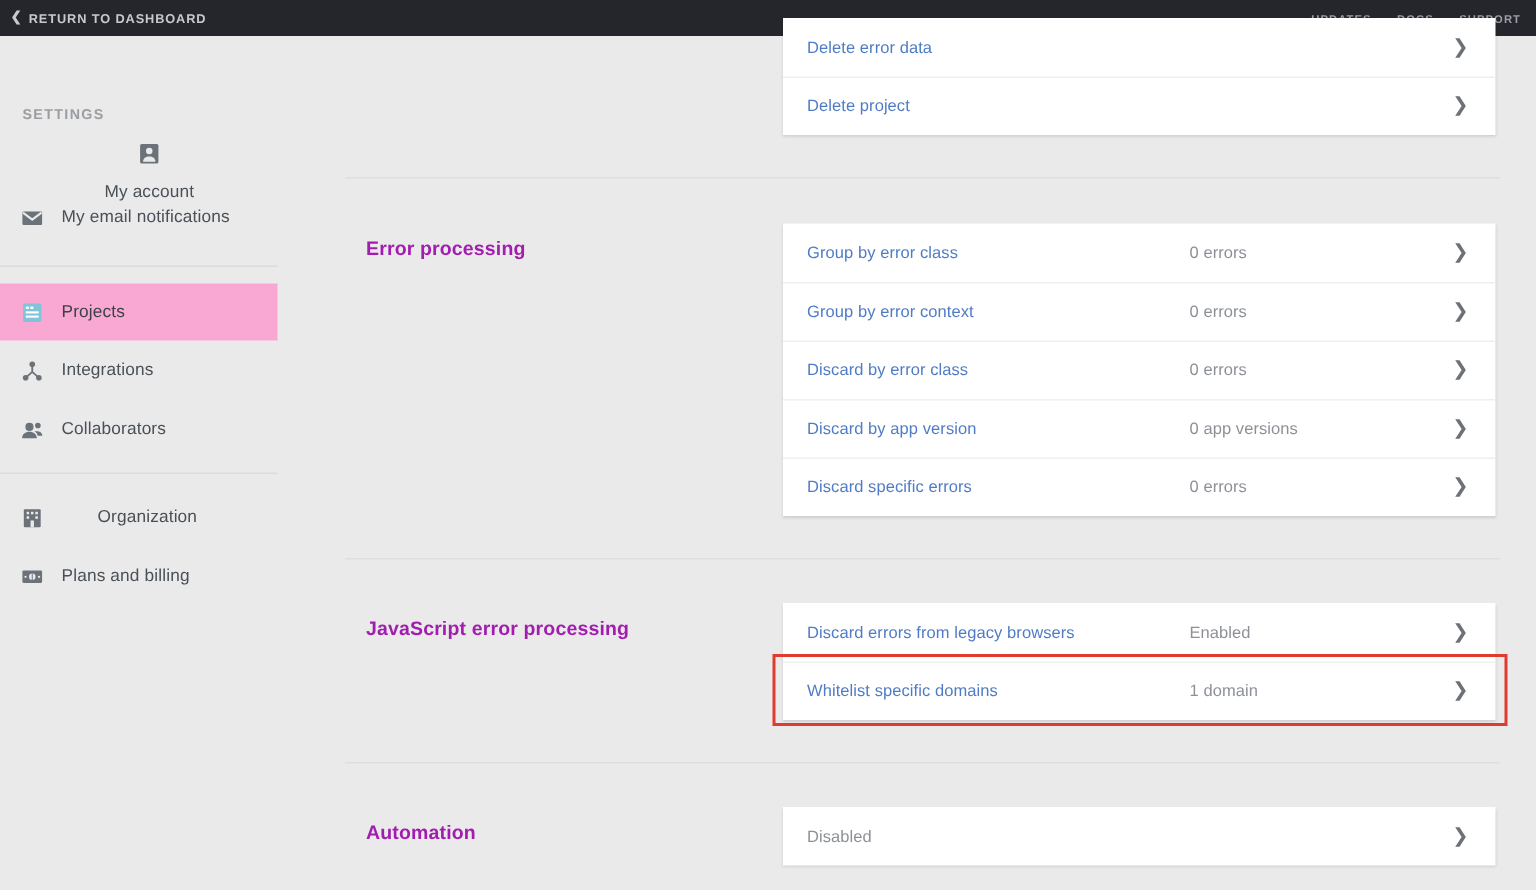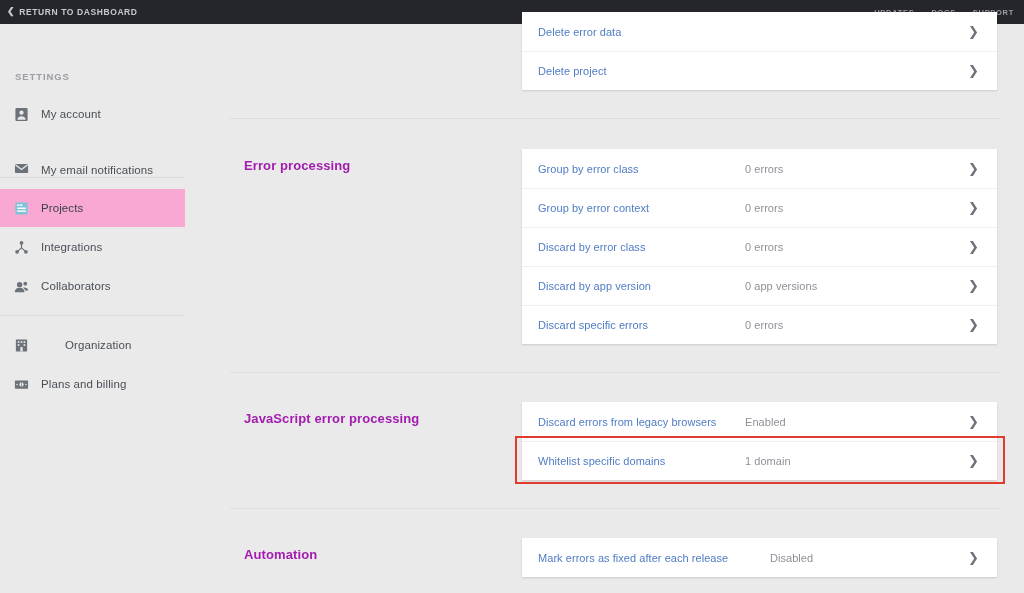--- a/index.html
+++ b/index.html
@@ -135,20 +135,21 @@
     background: #ffffff;
     box-shadow: 0 1px 2px rgba(0,0,0,0.13);
   }
   .row {
     position: relative;
     height: 39px;
     display: flex;
     align-items: center;
     padding: 0 0 0 16px;
     cursor: pointer;
+    gap: 48px;
   }
   .row + .row::before {
     content: "";
     position: absolute;
     top: 0; left: 0;
     width: 475px;
     height: 1px;
     background: #efefef;
   }
   .row-label {
@@ -195,30 +196,30 @@
     <span>UPDATES</span>
     <span>DOCS</span>
     <span>SUPPORT</span>
   </div>
 </div>
 
 <div class="sidebar">
 
   <div class="sidebar-heading">SETTINGS</div>
 
-  <div class="nav-item" style="top:71px;">
+  <div class="nav-item" style="top:71px;flex-direction:column;">
     <svg class="nav-icon" viewBox="0 0 16 16">
       <rect x="1.5" y="1" width="13" height="14" rx="1.2" fill="#6c7279"></rect>
       <circle cx="8" cy="6" r="2.3" fill="#eaeaea"></circle>
       <path d="M3.6 13.6c0-2.4 2-3.7 4.4-3.7s4.4 1.3 4.4 3.7z" fill="#eaeaea"></path>
     </svg>
     <span class="nav-label">My account</span>
   </div>
 
-  <div class="nav-item" style="top:114px;align-items:flex-end;">
+  <div class="nav-item" style="top:102px;">
     <svg class="nav-icon" viewBox="0 0 16 16">
       <rect x="1" y="3.2" width="14" height="9.6" rx="0.8" fill="#6c7279"></rect>
       <path d="M1.4 4 8 9 14.6 4" fill="none" stroke="#eaeaea" stroke-width="1.5"></path>
     </svg>
     <span class="nav-label">My email notifications</span>
   </div>
 
   <div class="sb-div" style="top:153px;"></div>
 
   <div class="nav-item selected" style="top:165px;">
@@ -341,19 +342,18 @@
     </div>
   </div>
 
   <div class="highlight-box" style="top:412px;"></div>
 
   <div class="section-divider" style="top:484px;"></div>
 
   <div class="section-title" style="top:523px;">Automation</div>
   <div class="card" style="top:514px;">
     <div class="row">
-      <span class="row-label" style="width:232px;flex:0 0 232px;">Mark errors as fixed after each release</span>
       <span class="row-value">Disabled</span>
       <span class="row-chevron">❯</span>
     </div>
   </div>
 
 </div>
 
 </body></html>

